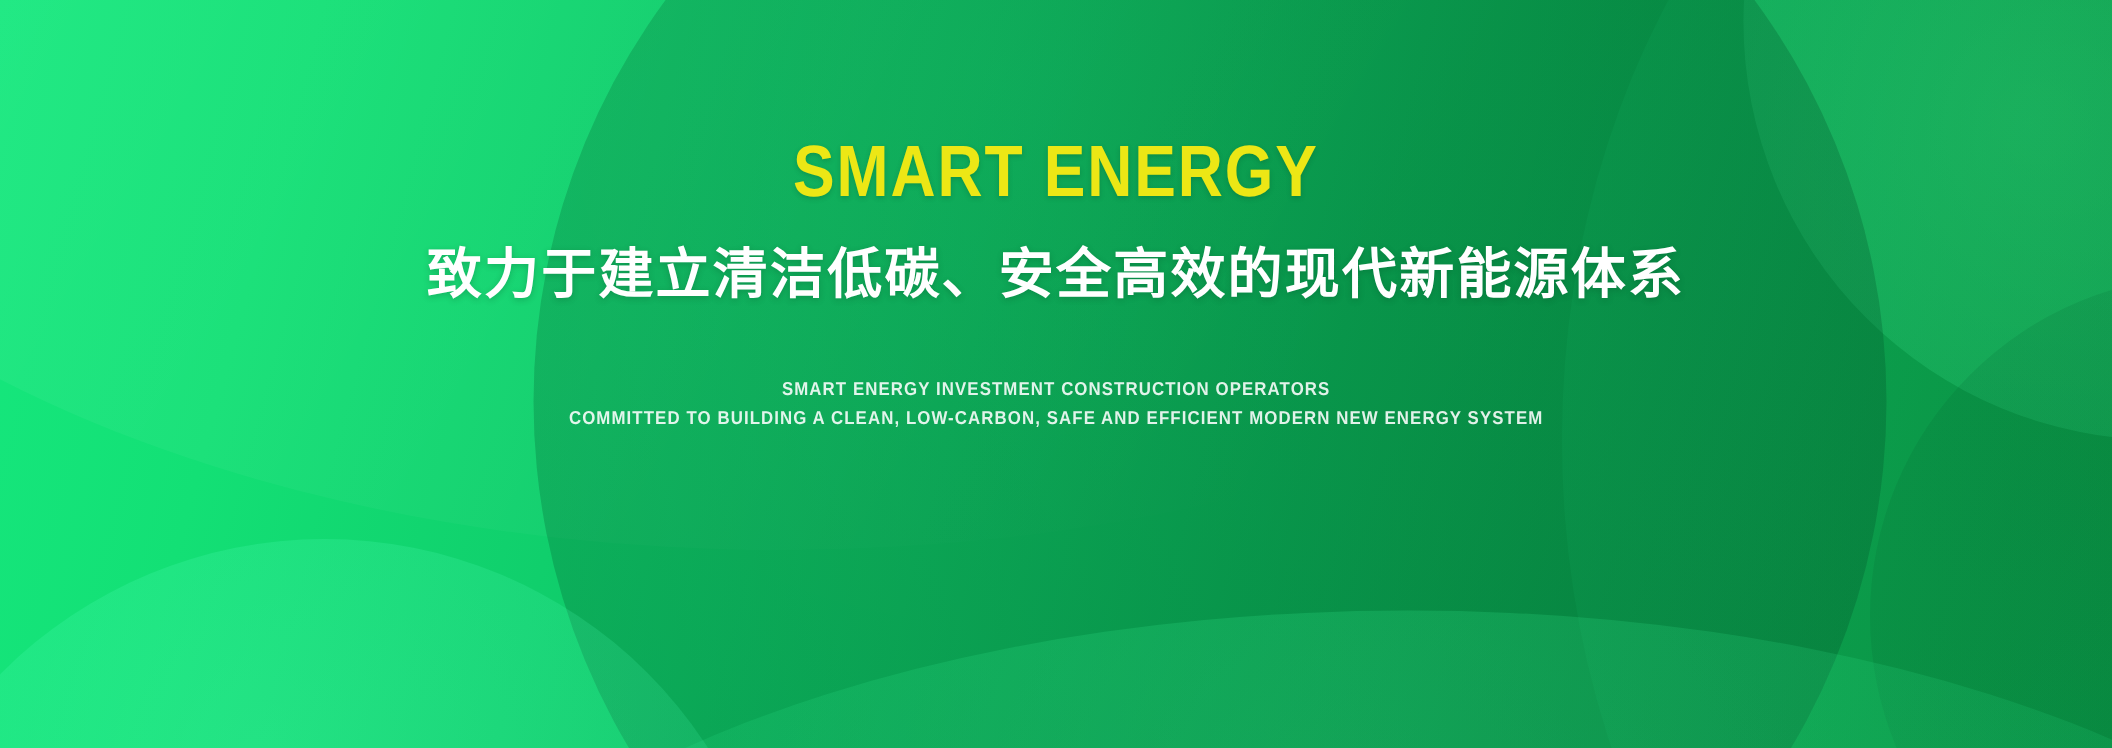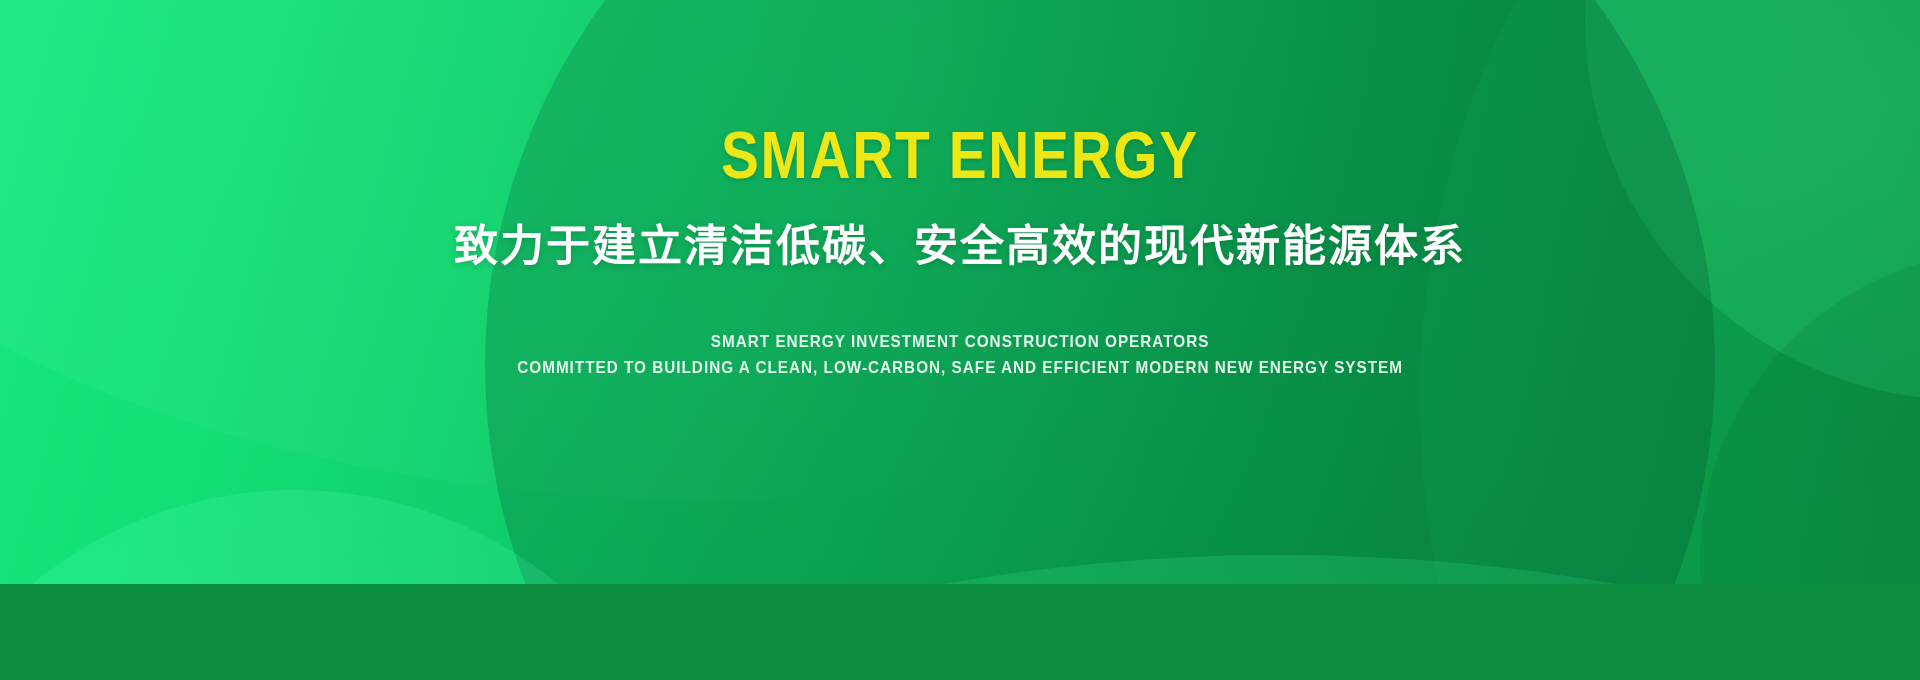--- a/index.html
+++ b/index.html
@@ -5,21 +5,21 @@
 <style>
   html, body {
     margin: 0;
     padding: 0;
     background: #0b8f3e;
   }
 
   .banner {
     position: relative;
     width: 1920px;
-    height: 584px;
+    height: 680px;
     overflow: hidden;
     font-family: "Liberation Sans", "DejaVu Sans", sans-serif;
     
     background:
       linear-gradient(105deg,
         #16e87e 0%,
         #13e075 14%,
         #10cf6c 30%,
         #0ebd61 46%,
         #0ba954 62%,
@@ -161,21 +161,21 @@
     letter-spacing: 3px;
     line-height: 1.06;
     color: #ffffff;
     text-shadow: 0 3px 7px rgba(0, 60, 30, 0.26);
     white-space: nowrap;
   }
 
   .subhead-cn {
     margin-top: 34px;
     font-family: "Liberation Sans", "DejaVu Sans", sans-serif;
-    font-size: 44px;
+    font-size: 50px;
     font-weight: 700;
     letter-spacing: 2px;
     line-height: 1.1;
     color: #ffffff;
     text-shadow: 0 2px 6px rgba(0, 60, 30, 0.24);
     white-space: nowrap;
   }
 
   .tagline-en {
     margin-top: 22px;

